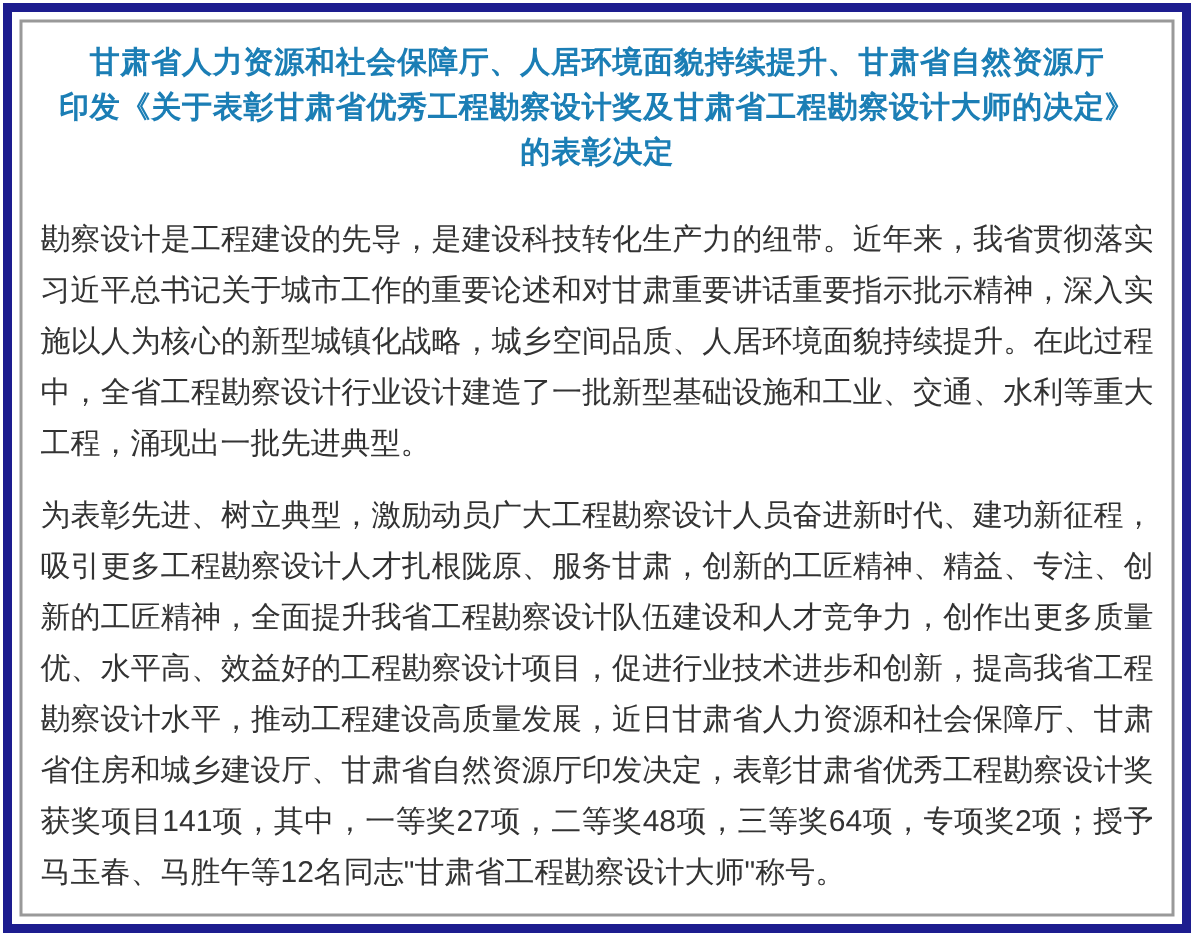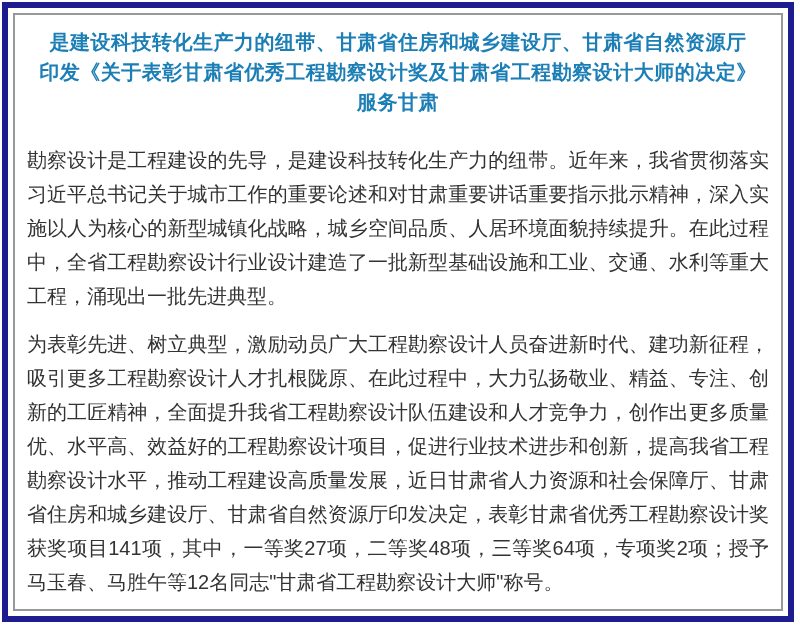--- a/index.html
+++ b/index.html
@@ -71,25 +71,25 @@
   }
 </style>
 </head>
 <body>
 
 <div class="page">
   <div class="outer-frame">
     <div class="inner-frame">
 
       <h1 class="doc-title">
-        <div>是建设科技转化生产力的纽带、甘肃省住房和城乡建设厅、甘肃省自然资源厅</div>
+        <div>甘肃省人力资源和社会保障厅、人居环境面貌持续提升、甘肃省自然资源厅</div>
         <div>印发《关于表彰甘肃省优秀工程勘察设计奖及甘肃省工程勘察设计大师的决定》</div>
-        <div>服务甘肃</div>
+        <div>的表彰决定</div>
       </h1>
 
       <div class="doc-body">
         <p class="doc-paragraph first">勘察设计是工程建设的先导，是建设科技转化生产力的纽带。近年来，我省贯彻落实习近平总书记关于城市工作的重要论述和对甘肃重要讲话重要指示批示精神，深入实施以人为核心的新型城镇化战略，城乡空间品质、人居环境面貌持续提升。在此过程中，全省工程勘察设计行业设计建造了一批新型基础设施和工业、交通、水利等重大工程，涌现出一批先进典型。</p>
-        <p class="doc-paragraph">为表彰先进、树立典型，激励动员广大工程勘察设计人员奋进新时代、建功新征程，吸引更多工程勘察设计人才扎根陇原、在此过程中，大力弘扬敬业、精益、专注、创新的工匠精神，全面提升我省工程勘察设计队伍建设和人才竞争力，创作出更多质量优、水平高、效益好的工程勘察设计项目，促进行业技术进步和创新，提高我省工程勘察设计水平，推动工程建设高质量发展，近日甘肃省人力资源和社会保障厅、甘肃省住房和城乡建设厅、甘肃省自然资源厅印发决定，表彰甘肃省优秀工程勘察设计奖获奖项目141项，其中，一等奖27项，二等奖48项，三等奖64项，专项奖2项；授予马玉春、马胜午等12名同志"甘肃省工程勘察设计大师"称号。</p>
+        <p class="doc-paragraph">为表彰先进、树立典型，激励动员广大工程勘察设计人员奋进新时代、建功新征程，吸引更多工程勘察设计人才扎根陇原、服务甘肃，创新的工匠精神、精益、专注、创新的工匠精神，全面提升我省工程勘察设计队伍建设和人才竞争力，创作出更多质量优、水平高、效益好的工程勘察设计项目，促进行业技术进步和创新，提高我省工程勘察设计水平，推动工程建设高质量发展，近日甘肃省人力资源和社会保障厅、甘肃省住房和城乡建设厅、甘肃省自然资源厅印发决定，表彰甘肃省优秀工程勘察设计奖获奖项目141项，其中，一等奖27项，二等奖48项，三等奖64项，专项奖2项；授予马玉春、马胜午等12名同志"甘肃省工程勘察设计大师"称号。</p>
       </div>
 
     </div>
   </div>
 </div>
 
 </body></html>

